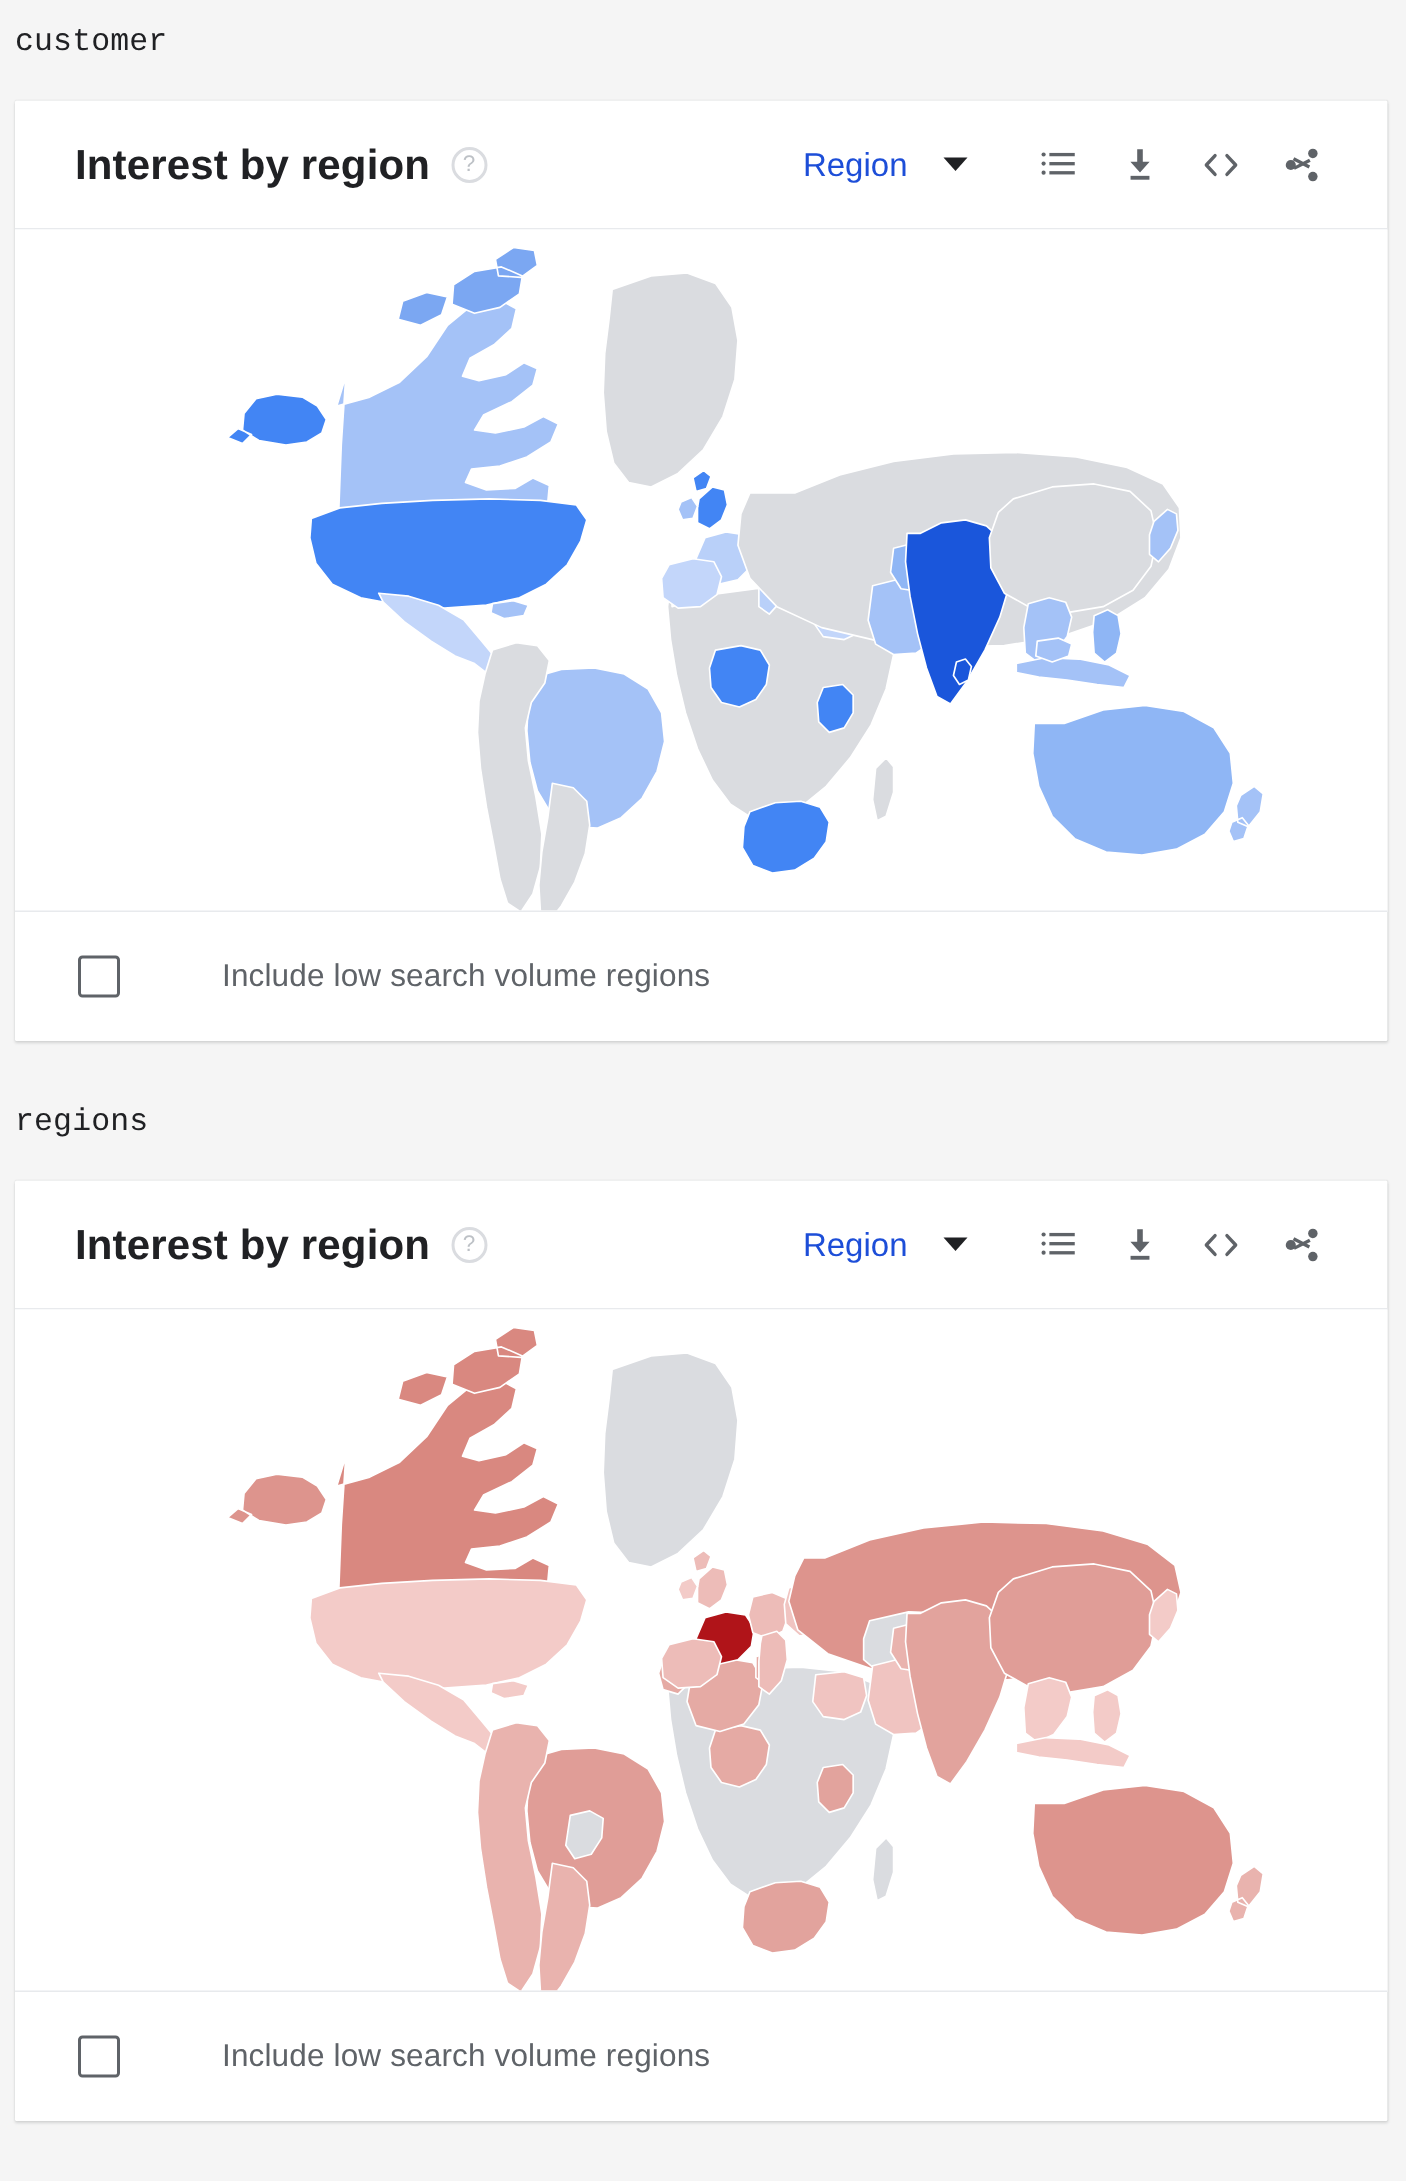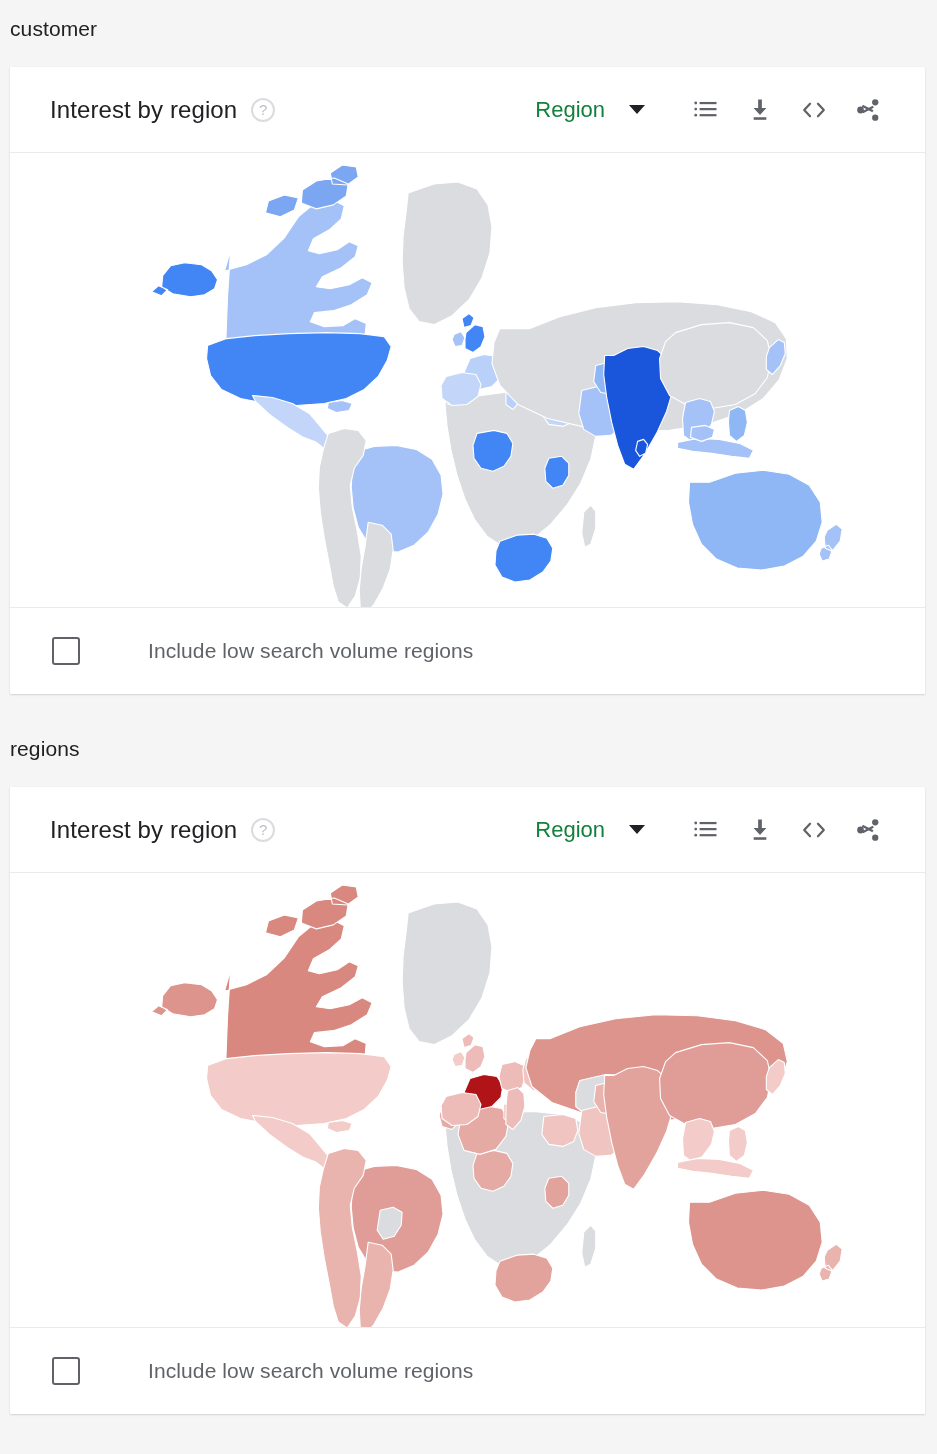--- a/index.html
+++ b/index.html
@@ -17,61 +17,62 @@
     background: #f5f5f5;
   }
 
   
   .term-label {
     font-size: 21px;
     color: #202124;
     line-height: 1;
     padding-left: 10px;
     letter-spacing: 0.1px;
+    font-family: Liberation Mono, monospace;
   }
 
   
   .card {
     background: #ffffff;
     margin: 0 12px 0 10px;
     box-shadow: 0 1px 2px rgba(60,64,67,.18), 0 0 1px rgba(60,64,67,.10);
     border-radius: 1px;
   }
 
   
   .card-head {
     height: 86px;
     display: flex;
     align-items: center;
     padding: 0 30px 0 40px;
     border-bottom: 1px solid #e8eaed;
   }
   .head-left { display: flex; align-items: center; flex: 1; }
   .head-title {
-    font-size: 24px;
+    font-size: 28px;
     color: #202124;
-    font-weight: 400;
+    font-weight: 700;
     letter-spacing: 0.1px;
   }
   .help-icon {
     width: 24px; height: 24px;
     border: 2px solid #dadce0;
     border-radius: 50%;
     margin-left: 14px;
     display: flex; align-items: center; justify-content: center;
     color: #bdc1c6;
     font-size: 15px;
     line-height: 1;
     flex: 0 0 auto;
   }
   .head-right { display: flex; align-items: center; gap: 0; }
   .region-select {
     display: flex; align-items: center;
     font-size: 22px;
-    color: #15803d;
+    color: #1d4ed8;
     margin-right: 34px;
     cursor: pointer;
   }
   .caret {
     width: 0; height: 0;
     border-left: 8px solid transparent;
     border-right: 8px solid transparent;
     border-top: 9px solid #202124;
     margin-left: 24px;
   }

